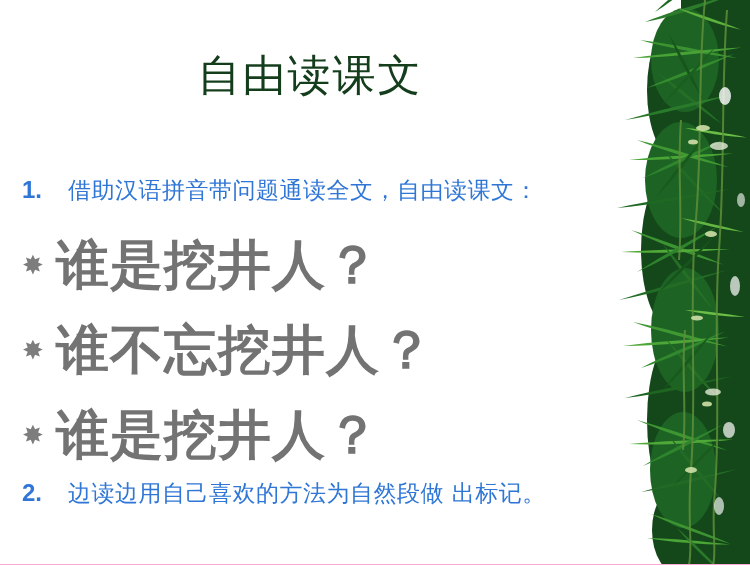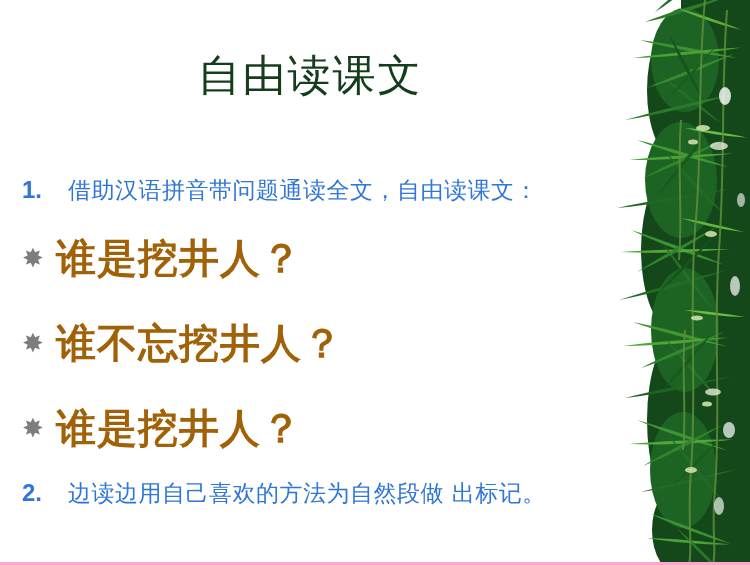--- a/index.html
+++ b/index.html
@@ -12,21 +12,21 @@
     height: 565px;
     font-family: "Liberation Sans", sans-serif;
   }
   #slide {
     position: relative;
     width: 750px;
     height: 565px;
     background: #ffffff;
     overflow: hidden;
     box-sizing: border-box;
-    border-bottom: 3px solid #f9a8d4;
+    border-bottom: 1px solid #f9a8d4;
   }
 
   
   #bamboo-art {
     position: absolute;
     top: 0;
     right: 0;
     width: 165px;
     height: 565px;
     pointer-events: none;
@@ -86,24 +86,24 @@
     flex: 0 0 34px;
     width: 34px;
     font-size: 26px;
     line-height: 1;
     color: #7d7d7d;
     font-family: "DejaVu Sans", sans-serif;
     text-align: left;
   }
   .bullet-text {
     font-family: "DejaVu Serif", "Liberation Serif", serif;
-    font-size: 40px;
+    font-size: 53px;
     font-weight: bold;
     line-height: 1;
-    color: #a16207;
+    color: #737373;
     letter-spacing: 1px;
   }
   #bullet-0 { top: 238px; }
   #bullet-1 { top: 323px; }
   #bullet-2 { top: 408px; }
 </style>
 </head>
 <body>
 
 <div id="slide">

